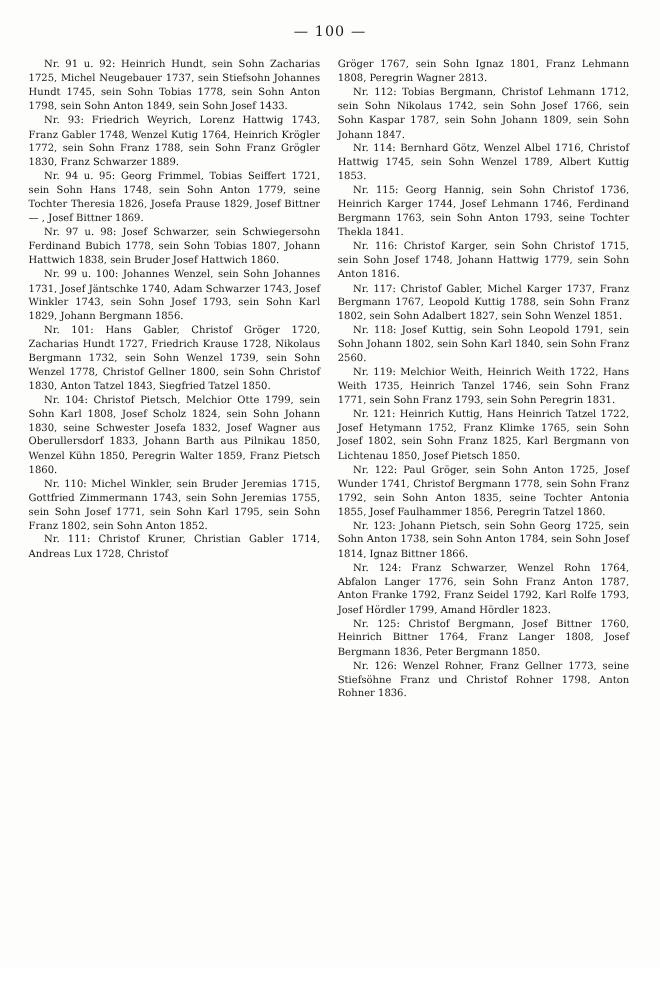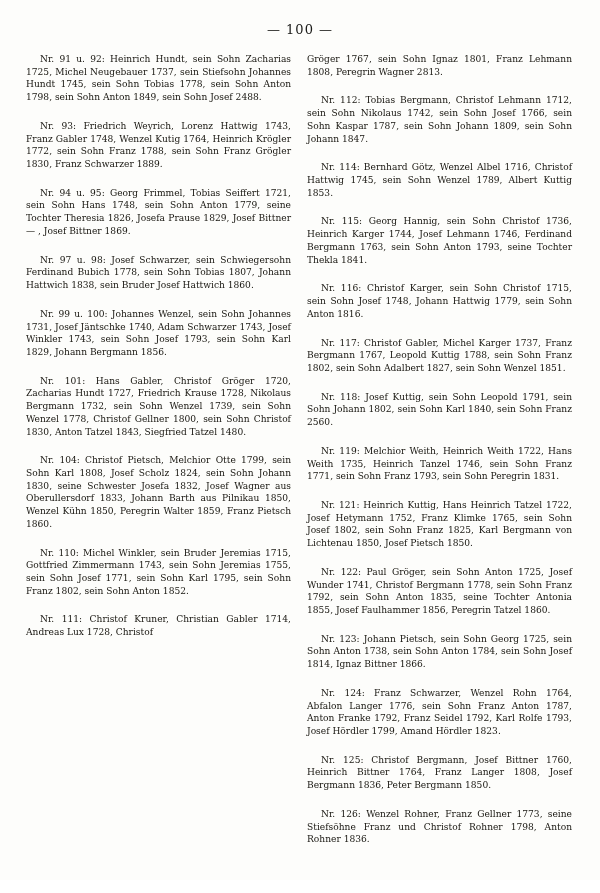--- a/index.html
+++ b/index.html
@@ -46,36 +46,36 @@
   }
   .entry {
     margin: 0;
     text-indent: 14px;
     font-family: "DejaVu Serif", serif;
   }
   .entry.cont {
     text-indent: 0;
   }
   .col p + p {
-    margin-top: 16px;
+    margin-top: 0;
   }
 </style>
 </head>
 <body>
 
 <div class="page">
   <div class="page-number">— 100 —</div>
   <div class="columns">
     <div class="col">
-      <p class="entry">Nr. 91 u. 92: Heinrich Hundt, sein Sohn Zacharias 1725, Michel Neugebauer 1737, sein Stiefsohn Johannes Hundt 1745, sein Sohn Tobias 1778, sein Sohn Anton 1798, sein Sohn Anton 1849, sein Sohn Josef 2488.</p>
+      <p class="entry">Nr. 91 u. 92: Heinrich Hundt, sein Sohn Zacharias 1725, Michel Neugebauer 1737, sein Stiefsohn Johannes Hundt 1745, sein Sohn Tobias 1778, sein Sohn Anton 1798, sein Sohn Anton 1849, sein Sohn Josef 1433.</p>
       <p class="entry">Nr. 93: Friedrich Weyrich, Lorenz Hattwig 1743, Franz Gabler 1748, Wenzel Kutig 1764, Heinrich Krögler 1772, sein Sohn Franz 1788, sein Sohn Franz Grögler 1830, Franz Schwarzer 1889.</p>
       <p class="entry">Nr. 94 u. 95: Georg Frimmel, Tobias Seiffert 1721, sein Sohn Hans 1748, sein Sohn Anton 1779, seine Tochter Theresia 1826, Josefa Prause 1829, Josef Bittner — , Josef Bittner 1869.</p>
       <p class="entry">Nr. 97 u. 98: Josef Schwarzer, sein Schwiegersohn Ferdinand Bubich 1778, sein Sohn Tobias 1807, Johann Hattwich 1838, sein Bruder Josef Hattwich 1860.</p>
       <p class="entry">Nr. 99 u. 100: Johannes Wenzel, sein Sohn Johannes 1731, Josef Jäntschke 1740, Adam Schwarzer 1743, Josef Winkler 1743, sein Sohn Josef 1793, sein Sohn Karl 1829, Johann Bergmann 1856.</p>
-      <p class="entry">Nr. 101: Hans Gabler, Christof Gröger 1720, Zacharias Hundt 1727, Friedrich Krause 1728, Nikolaus Bergmann 1732, sein Sohn Wenzel 1739, sein Sohn Wenzel 1778, Christof Gellner 1800, sein Sohn Christof 1830, Anton Tatzel 1843, Siegfried Tatzel 1480.</p>
+      <p class="entry">Nr. 101: Hans Gabler, Christof Gröger 1720, Zacharias Hundt 1727, Friedrich Krause 1728, Nikolaus Bergmann 1732, sein Sohn Wenzel 1739, sein Sohn Wenzel 1778, Christof Gellner 1800, sein Sohn Christof 1830, Anton Tatzel 1843, Siegfried Tatzel 1850.</p>
       <p class="entry">Nr. 104: Christof Pietsch, Melchior Otte 1799, sein Sohn Karl 1808, Josef Scholz 1824, sein Sohn Johann 1830, seine Schwester Josefa 1832, Josef Wagner aus Oberullersdorf 1833, Johann Barth aus Pilnikau 1850, Wenzel Kühn 1850, Peregrin Walter 1859, Franz Pietsch 1860.</p>
       <p class="entry">Nr. 110: Michel Winkler, sein Bruder Jeremias 1715, Gottfried Zimmermann 1743, sein Sohn Jeremias 1755, sein Sohn Josef 1771, sein Sohn Karl 1795, sein Sohn Franz 1802, sein Sohn Anton 1852.</p>
       <p class="entry">Nr. 111: Christof Kruner, Christian Gabler 1714, Andreas Lux 1728, Christof</p>
     </div>
     <div class="col">
       <p class="entry cont">Gröger 1767, sein Sohn Ignaz 1801, Franz Lehmann 1808, Peregrin Wagner 2813.</p>
       <p class="entry">Nr. 112: Tobias Bergmann, Christof Lehmann 1712, sein Sohn Nikolaus 1742, sein Sohn Josef 1766, sein Sohn Kaspar 1787, sein Sohn Johann 1809, sein Sohn Johann 1847.</p>
       <p class="entry">Nr. 114: Bernhard Götz, Wenzel Albel 1716, Christof Hattwig 1745, sein Sohn Wenzel 1789, Albert Kuttig 1853.</p>
       <p class="entry">Nr. 115: Georg Hannig, sein Sohn Christof 1736, Heinrich Karger 1744, Josef Lehmann 1746, Ferdinand Bergmann 1763, sein Sohn Anton 1793, seine Tochter Thekla 1841.</p>
       <p class="entry">Nr. 116: Christof Karger, sein Sohn Christof 1715, sein Sohn Josef 1748, Johann Hattwig 1779, sein Sohn Anton 1816.</p>

